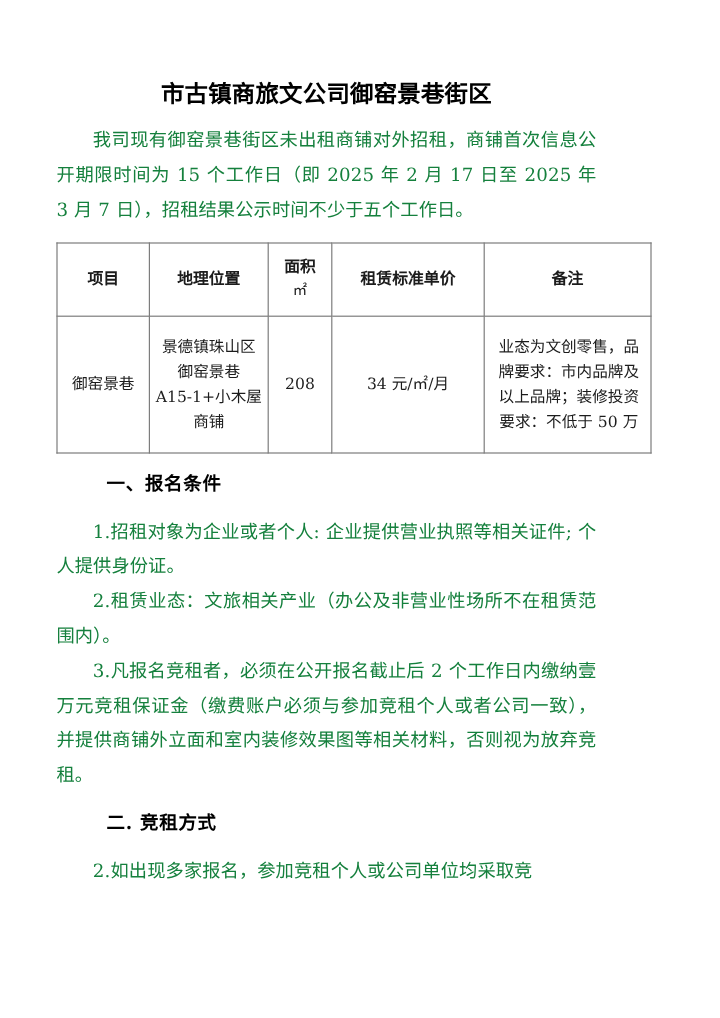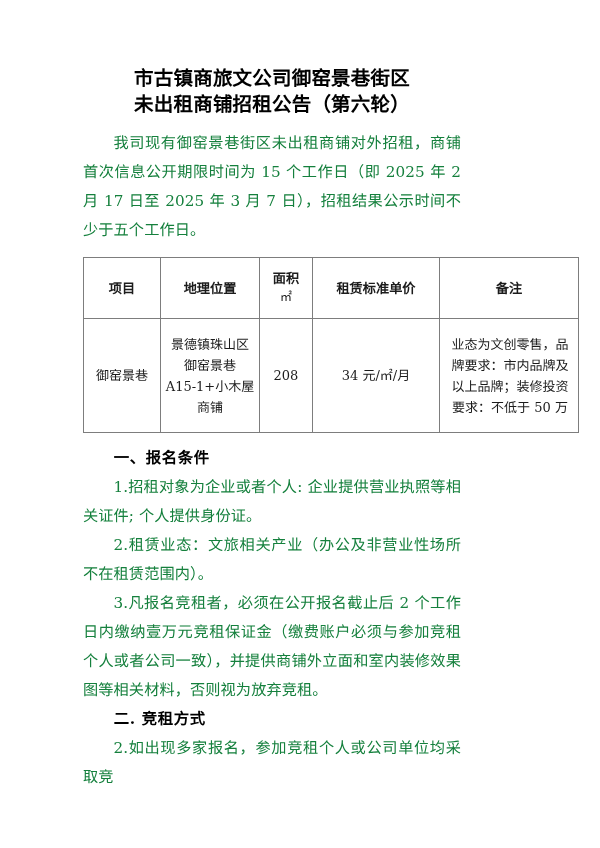--- a/index.html
+++ b/index.html
@@ -14,21 +14,21 @@
     font-family: "DejaVu Serif", "Liberation Serif", serif;
     color: #1a1a1a;
     position: relative;
   }
 
   .page {
     position: relative;
     width: 544px;
     height: 848px;
     box-sizing: border-box;
-    padding: 0 83px;
+    padding: 0 47px;
   }
 
   
   .doc-title {
     margin: 0;
     padding-top: 66px;
     text-align: center;
     font-family: "DejaVu Serif", "Liberation Serif", serif;
     font-weight: 700;
     font-size: 19.5px;
@@ -48,21 +48,21 @@
     text-align: justify;
     text-justify: inter-ideograph;
     letter-spacing: 0.1px;
     color: #15803d;
   }
   p.para.indent { text-indent: 2em; }
   p.para.tight { text-align: left; }
 
   
   .section-head {
-    margin: 0;
+    margin: 11px;
     font-weight: 700;
     font-size: 15.4px;
     line-height: 29px;
     text-indent: 2em;
     letter-spacing: 0.6px;
     color: #000;
   }
 
   
   .tbl-wrap { margin-top: 12px; margin-bottom: 11px; }
@@ -114,21 +114,20 @@
   }
   .cell-price { white-space: nowrap; }
 </style>
 </head>
 <body>
 
 <div class="page">
 
   <h1 class="doc-title">
     <span class="tline">市古镇商旅文公司御窑景巷街区</span>
-    <span class="tline">未出租商铺招租公告（第六轮）</span>
   </h1>
 
   <div class="body-block">
     <p class="para indent">我司现有御窑景巷街区未出租商铺对外招租，商铺首次信息公开期限时间为 15 个工作日（即 2025 年 2 月 17 日至 2025 年 3 月 7 日），招租结果公示时间不少于五个工作日。</p>
   </div>
 
   <div class="tbl-wrap">
     <table class="info-table">
       <thead>
         <tr>

